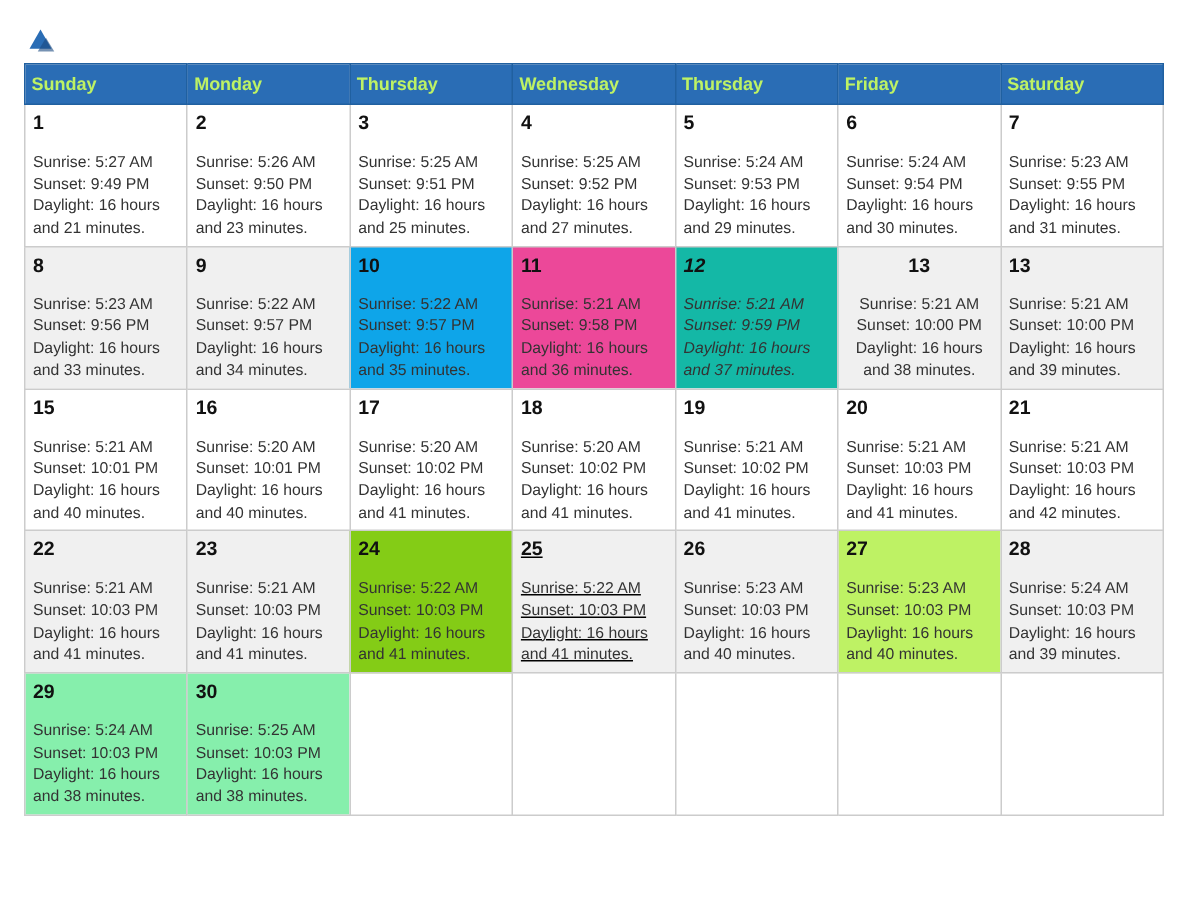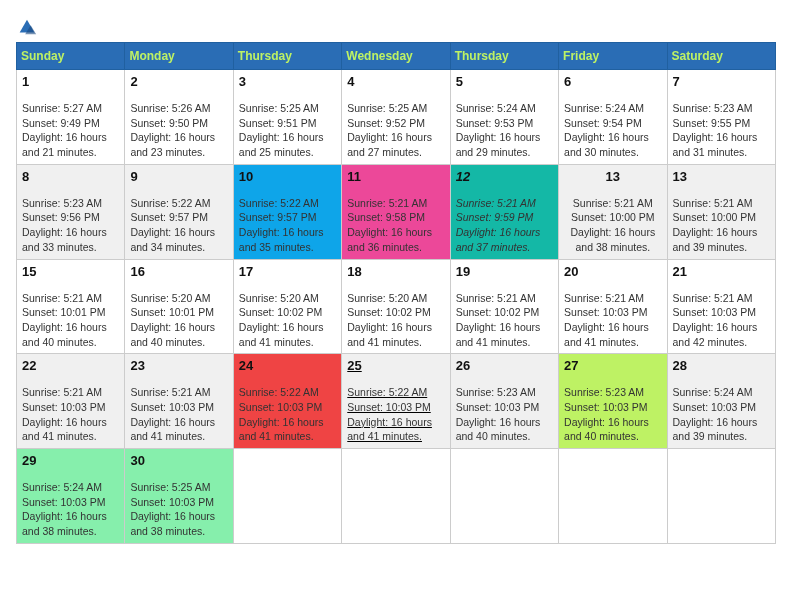--- a/index.html
+++ b/index.html
@@ -210,21 +210,21 @@
       </tr>
       <tr>
         <td style="background-color: rgb(240, 240, 240);">
           <span class="day-num">22</span>
           <div class="day-info">Sunrise: 5:21 AM<br>Sunset: 10:03 PM<br>Daylight: 16 hours and 41 minutes.</div>
         </td>
         <td style="background-color: rgb(240, 240, 240);">
           <span class="day-num">23</span>
           <div class="day-info">Sunrise: 5:21 AM<br>Sunset: 10:03 PM<br>Daylight: 16 hours and 41 minutes.</div>
         </td>
-        <td style="background-color: #ef4444;">
+        <td style="background-color: #84cc16;">
           <span class="day-num">24</span>
           <div class="day-info">Sunrise: 5:22 AM<br>Sunset: 10:03 PM<br>Daylight: 16 hours and 41 minutes.</div>
         </td>
         <td style="background-color: rgb(240, 240, 240); text-decoration: underline;">
           <span class="day-num">25</span>
           <div class="day-info">Sunrise: 5:22 AM<br>Sunset: 10:03 PM<br>Daylight: 16 hours and 41 minutes.</div>
         </td>
         <td style="background-color: rgb(240, 240, 240);">
           <span class="day-num">26</span>
           <div class="day-info">Sunrise: 5:23 AM<br>Sunset: 10:03 PM<br>Daylight: 16 hours and 40 minutes.</div>

